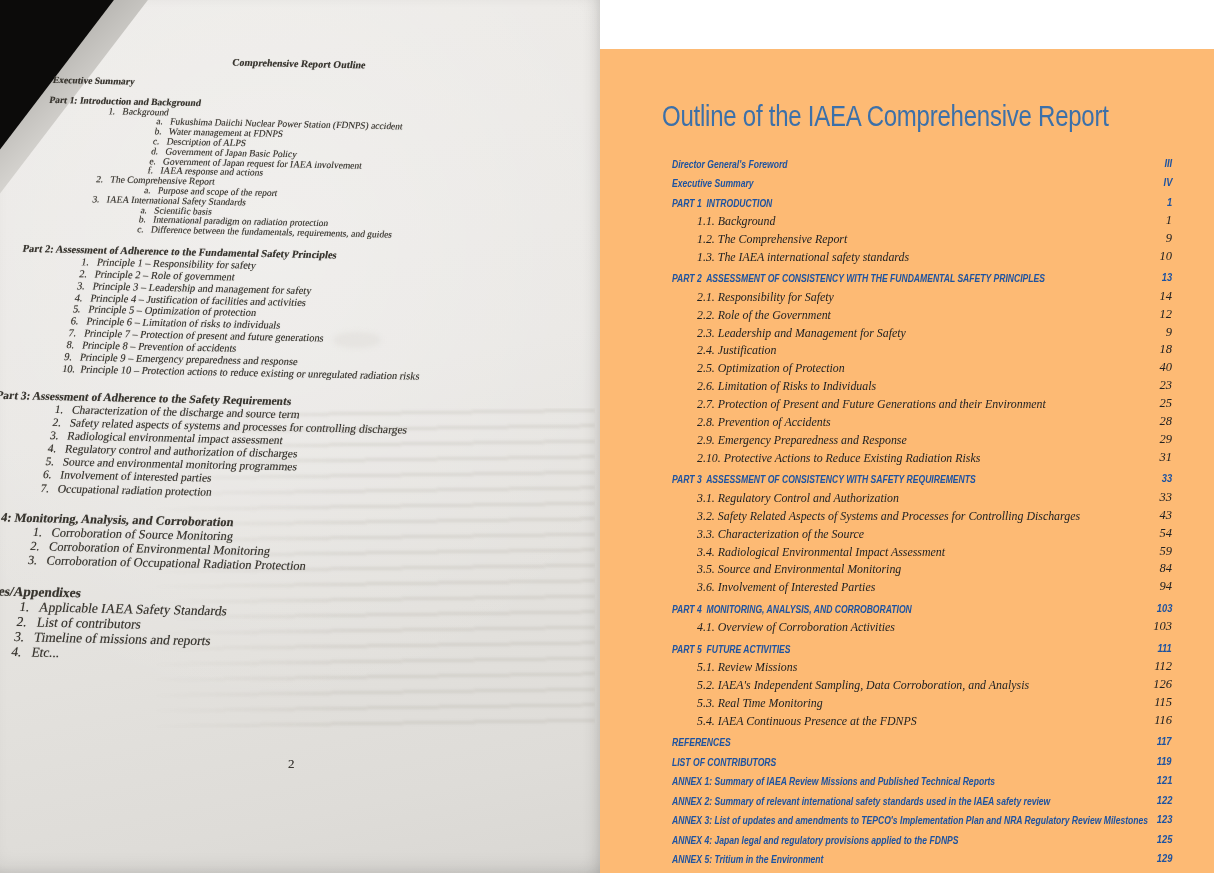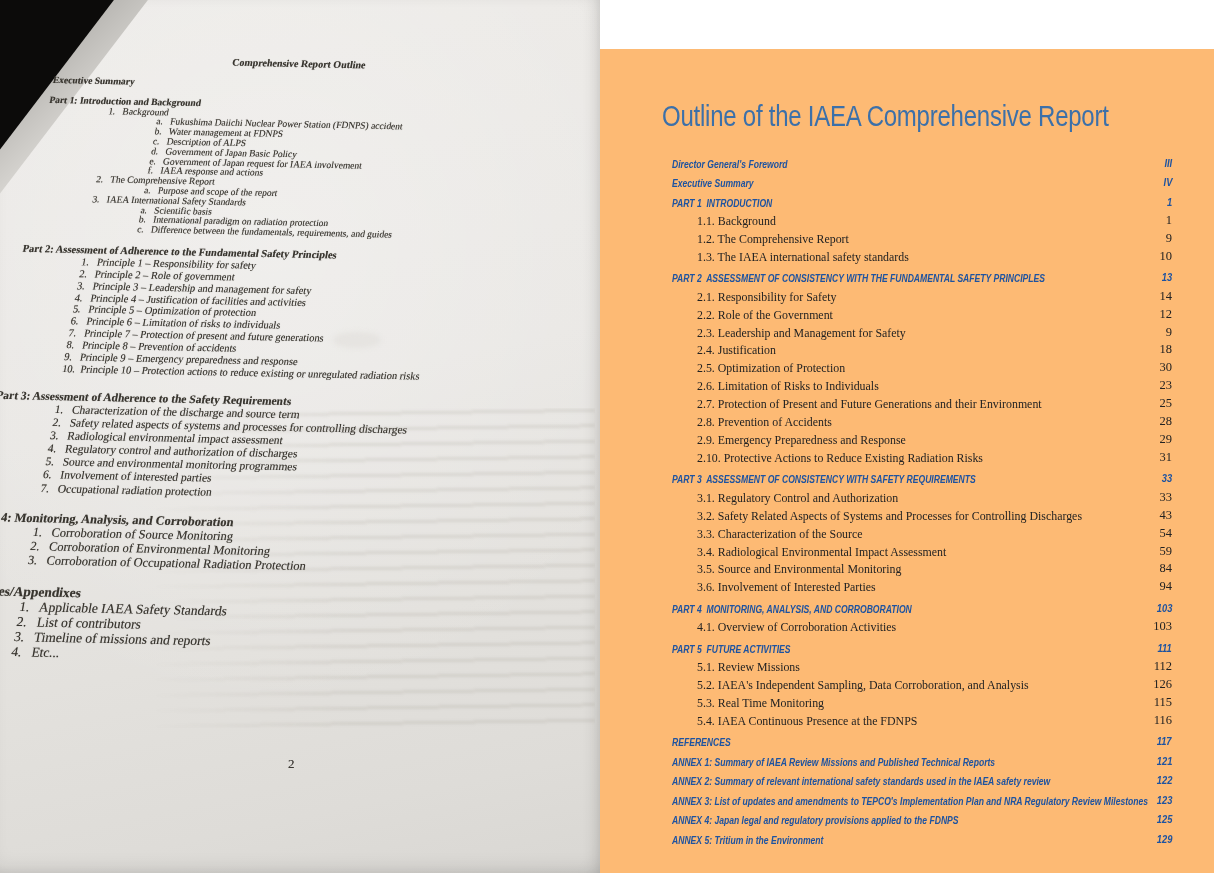--- a/index.html
+++ b/index.html
@@ -49,21 +49,21 @@
     -webkit-mask-image:linear-gradient(90deg,transparent 0,#000 45%);
             mask-image:linear-gradient(90deg,transparent 0,#000 45%);}
 
   
   .rpage{position:absolute;left:600px;top:12px;width:614px;height:873px;background:#fdba74;margin-top:37px;}
   .rp-title{position:absolute;left:62px;top:50px;line-height:34px;font-size:30px;font-weight:400;
     color:#3c70a9;letter-spacing:-0.3px;white-space:nowrap;}
   .rp-title .tt{display:inline-block;transform:scaleX(0.8);transform-origin:left center;}
   .toc{position:absolute;left:72px;right:42px;top:102px;}
   .row{position:relative;}
-  .row-sub{padding-left:25px;line-height:16.9px;}
+  .row-sub{padding-left:25px;line-height:16.9px;font-style:italic;}
   .row-sub .t{display:inline-block;font-family:"Liberation Serif",serif;font-size:12.5px;color:#222222;
     white-space:pre;transform:scaleX(0.95);transform-origin:left center;}
   .row-sub .p{position:absolute;right:0;top:0;font-family:"Liberation Serif",serif;font-size:12.5px;
     color:#222222;line-height:16.9px;}
   .row-part{line-height:14px;margin-top:4.5px;margin-bottom:2.5px;font-style:italic;}
   .row-part .t{display:inline-block;font-weight:bold;font-size:11px;color:#1e53a0;
     white-space:pre;transform:scaleX(0.78);transform-origin:left center;}
   .row-part .p{position:absolute;right:0;top:0;font-weight:bold;font-size:11px;color:#1e53a0;
     line-height:14px;transform:scaleX(0.85);transform-origin:right center;}
 </style>
@@ -228,21 +228,21 @@
           <span class="p">9</span>
         </div>
 
         <div class="row row-sub">
           <span class="t">2.4. Justification</span>
           <span class="p">18</span>
         </div>
 
         <div class="row row-sub">
           <span class="t">2.5. Optimization of Protection</span>
-          <span class="p">30</span>
+          <span class="p">40</span>
         </div>
 
         <div class="row row-sub">
           <span class="t">2.6. Limitation of Risks to Individuals</span>
           <span class="p">23</span>
         </div>
 
         <div class="row row-sub">
           <span class="t">2.7. Protection of Present and Future Generations and their Environment</span>
           <span class="p">25</span>
@@ -332,20 +332,24 @@
         <div class="row row-sub">
           <span class="t">5.4. IAEA Continuous Presence at the FDNPS</span>
           <span class="p">116</span>
         </div>
 
         <div class="row row-part">
           <span class="t">REFERENCES</span>
           <span class="p">117</span>
         </div>
 
+        <div class="row row-part">
+          <span class="t">LIST OF CONTRIBUTORS</span>
+          <span class="p">119</span>
+        </div>
 
         <div class="row row-part">
           <span class="t">ANNEX 1: Summary of IAEA Review Missions and Published Technical Reports</span>
           <span class="p">121</span>
         </div>
 
         <div class="row row-part">
           <span class="t">ANNEX 2: Summary of relevant international safety standards used in the IAEA safety review</span>
           <span class="p">122</span>
         </div>

